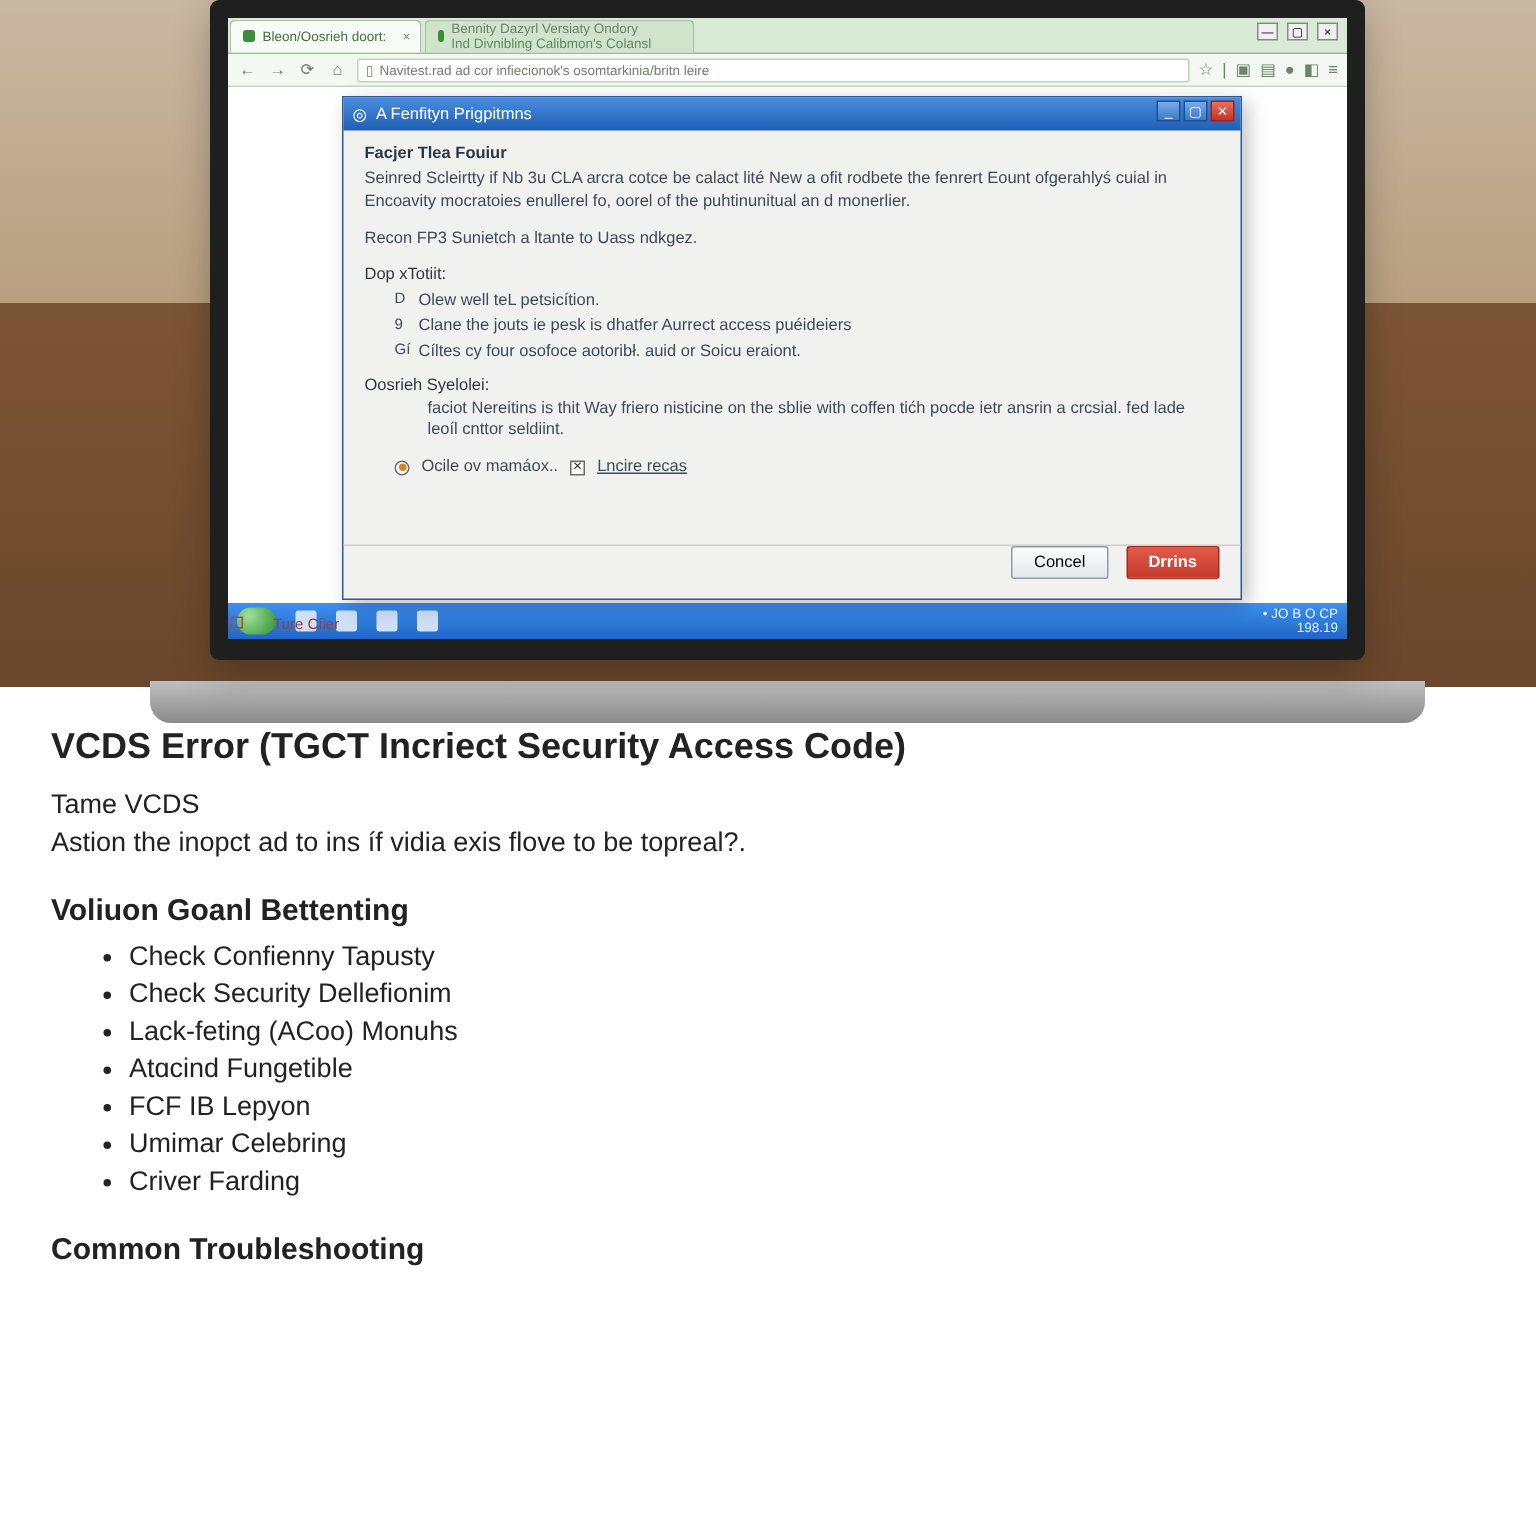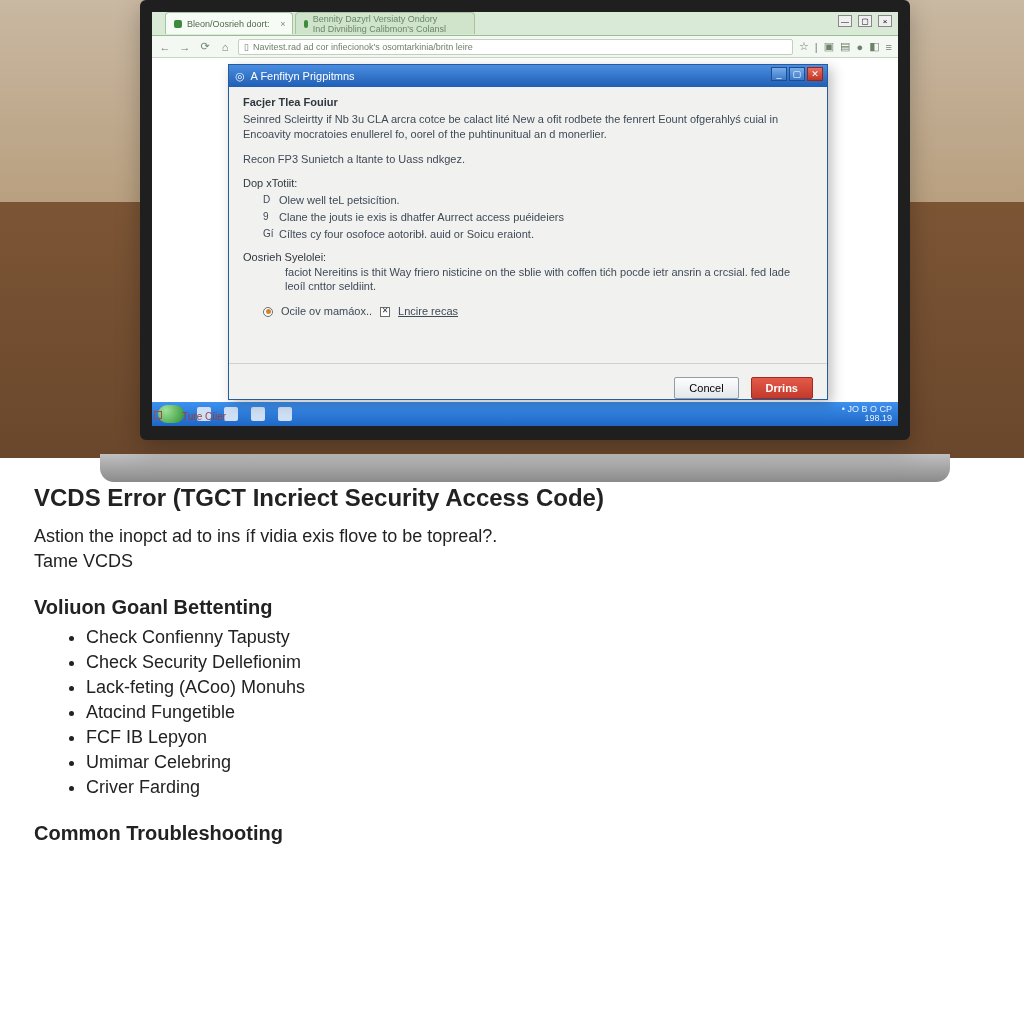--- a/index.html
+++ b/index.html
@@ -6,21 +6,21 @@
 body { width: 1024px; height: 1024px; font-family: Arial, sans-serif; overflow: hidden; background: #fff; }
 
 
 .photo-region { width: 1024px; height: 458px; position: relative; background: linear-gradient(180deg,#c9b8a2 0%,#b89f7f 45%,#6e4a2f 46%,#7a5334 100%); }
 .desk-lower { position: absolute; left: 0; bottom: 0; width: 100%; height: 56%; background: linear-gradient(180deg,#7c5535 0%,#6a472c 100%); }
 .laptop { position: absolute; left: 140px; top: 0; width: 770px; height: 440px; background: #2a2a2a; border-radius: 6px; box-shadow: 0 8px 24px rgba(0,0,0,.25); border: 12px solid #1f1f1f; border-bottom-width: 14px; display: flex; flex-direction: column; }
 .laptop-base { position: absolute; left: 100px; bottom: -24px; width: 850px; height: 28px; background: linear-gradient(180deg,#c0c0c0,#8a8a8a); border-radius: 0 0 14px 14px; }
 
 
 .browser { width: 100%; height: 100%; background: #eef5ee; display: flex; flex-direction: column; position: relative; }
-.tabstrip { height: 24px; background: #d9ead6; display: flex; align-items: flex-start; padding-left: 13px; border-bottom: 1px solid #9bbd95; gap: 2px; }
+.tabstrip { height: 24px; background: #d9ead6; display: flex; align-items: center; padding-left: 1px; border-bottom: 1px solid #9bbd95; gap: 2px; }
 .tab { height: 22px; background: #f7fbf6; border: 1px solid #a8c2a2; border-bottom: none; border-radius: 4px 4px 0 0; padding: 0 22px 0 8px; font-size: 9px; display: flex; align-items: center; gap: 5px; color: #4f6b49; position: relative; max-width: 180px; }
 .tab.inactive { background: #d0e4cc; color: #6c8566; }
 .favicon { width: 8px; height: 8px; background: #3d8b3d; border-radius: 2px; }
 .tab .x { position: absolute; right: 6px; font-size: 9px; color: #7a907a; }
 .win-controls { position: absolute; right: 6px; top: 3px; display: flex; gap: 6px; }
 .win-controls span { width: 14px; height: 12px; border: 1px solid #888; background: #f0f0f0; display: flex; align-items: center; justify-content: center; font-size: 8px; cursor: pointer; }
 
 .url-row { height: 22px; background: #f3f8f2; border-bottom: 1px solid #c7d8c3; display: flex; align-items: center; padding: 0 6px; gap: 6px; font-size: 11px; color: #6e826a; }
 .nav-icn { width: 14px; text-align: center; cursor: pointer; }
 .url-input { flex: 1; height: 16px; border: 1px solid #c0d2bc; background: #fff; border-radius: 2px; font-size: 9px; color: #6e826a; padding: 0 5px; display: flex; align-items: center; gap: 4px; }
@@ -39,21 +39,21 @@
 .dialog-body b.heading { display: block; margin-bottom: 2px; font-size: 11px; color: #2e3740; }
 .para { margin-bottom: 10px; }
 .dialog-body .subhead { margin-top: 8px; color: #2e3740; }
 .bullet-row { display: flex; gap: 6px; margin: 2px 0 2px 20px; }
 .bullet-mark { width: 10px; font-size: 10px; color: #3f4a57; flex-shrink: 0; }
 .indent { margin-left: 42px; }
 .radio-row { display: flex; align-items: center; gap: 8px; margin: 10px 0 0 20px; }
 .radio { width: 10px; height: 10px; border: 1px solid #6b6b6b; border-radius: 50%; display: inline-flex; align-items: center; justify-content: center; background: #fff; }
 .radio.sel::after { content: ""; width: 5px; height: 5px; background: #d0852c; border-radius: 50%; display: block; }
 .checkbox { width: 10px; height: 10px; border: 1px solid #6b6b6b; background: #fff; display: inline-flex; align-items: center; justify-content: center; font-size: 8px; color: #2e3740; }
-.dialog-footer { height: 36px; border-top: 1px solid #d0d0cc; display: flex; align-items: flex-end; justify-content: flex-end; padding: 0 14px; gap: 12px; }
+.dialog-footer { height: 36px; border-top: 1px solid #d0d0cc; display: flex; align-items: flex-start; justify-content: flex-end; padding: 0 14px; gap: 12px; }
 .btn { height: 22px; padding: 0 14px; font-size: 11px; border: 1px solid #8f9da9; border-radius: 2px; background: linear-gradient(180deg,#fdfdfd,#e3e7ea); cursor: pointer; }
 .btn.primary { color: #fff; background: linear-gradient(180deg,#e45a4a,#c33a2a); border-color: #a32a1d; font-weight: bold; }
 
 .aux-badge { position: absolute; left: 2px; bottom: 4px; font-size: 10px; color: #9a3d3d; display: flex; align-items: flex-start; gap: 20px; z-index: 2; }
 .aux-badge .sq { width: 8px; height: 8px; border: 1px solid #b14545; }
 
 .taskbar { position: absolute; bottom: 0; left: 0; right: 0; height: 24px; background: linear-gradient(180deg,#3e91f0,#1f67c4); display: flex; align-items: center; padding: 0 6px; gap: 13px; z-index: 1; }
 .start { width: 26px; height: 18px; border-radius: 9px; background: radial-gradient(circle at 30% 30%,#9de29a,#2e8f2e); }
 .tray-icn { width: 14px; height: 14px; background: #cfe0f6; border-radius: 2px; }
 .taskbar .spacer { flex: 1; }
@@ -130,21 +130,21 @@
             <b class="heading">Facjer Tlea Fouiur</b>
             <div class="para">Seinred Scleirtty if Nb 3u CLA arcra cotce be calact lité New a ofit rodbete the fenrert Eount ofgerahlyś cuial in Encoavity mocratoies enullerel fo, oorel of the puhtinunitual an d monerlier.</div>
             <div class="para">Recon FP3 Sunietch a ltante to Uass ndkgez.</div>
             <div class="subhead">Dop xTotiit:</div>
             <div class="bullet-row">
                 <span class="bullet-mark">D</span>
                 <span>Olew well teL petsicítion.</span>
               </div>
             <div class="bullet-row">
                 <span class="bullet-mark">9</span>
-                <span>Clane the jouts ie exis is dhatfer Aurrect access puéideiers</span>
+                <span>Clane the jouts ie pesk is dhatfer Aurrect access puéideiers</span>
               </div>
             <div class="bullet-row">
                 <span class="bullet-mark">Gí</span>
                 <span>Cíltes cy four osofoce aotoribł. auid or Soicu eraiont.</span>
               </div>
             <div class="subhead">Oosrieh Syelolei:</div>
             <div class="para indent">faciot Nereitins is thit Way friero nisticine on the sblie with coffen tićh pocde ietr ansrin a crcsial. fed lade leoíl cnttor seldiint.</div>
             <div class="radio-row">
               <span class="radio sel"></span>
               <span>Ocile ov mamáox..</span>
@@ -176,22 +176,22 @@
           </div>
         </div>
 
       </div>
     </div>
   </div>
 </div>
 
 <div class="article">
   <h1>VCDS Error (TGCT Incriect Security Access Code)</h1>
+  <p class="line">Tame VCDS</p>
   <p class="line">Astion the inopct ad to ins íf vidia exis flove to be topreal?.</p>
-  <p class="line">Tame VCDS</p>
   <h2>Voliuon Goanl Bettenting</h2>
   <ul>
     <li>Check Confienny Tapusty</li>
     <li>Check Security Dellefionim</li>
     <li>Lack-feting (ACoo) Monuhs</li>
     <li>Atɑcind Fungetible</li>
     <li>FCF IB Lepyon</li>
     <li>Umimar Celebring</li>
     <li>Criver Farding</li>
   </ul>

